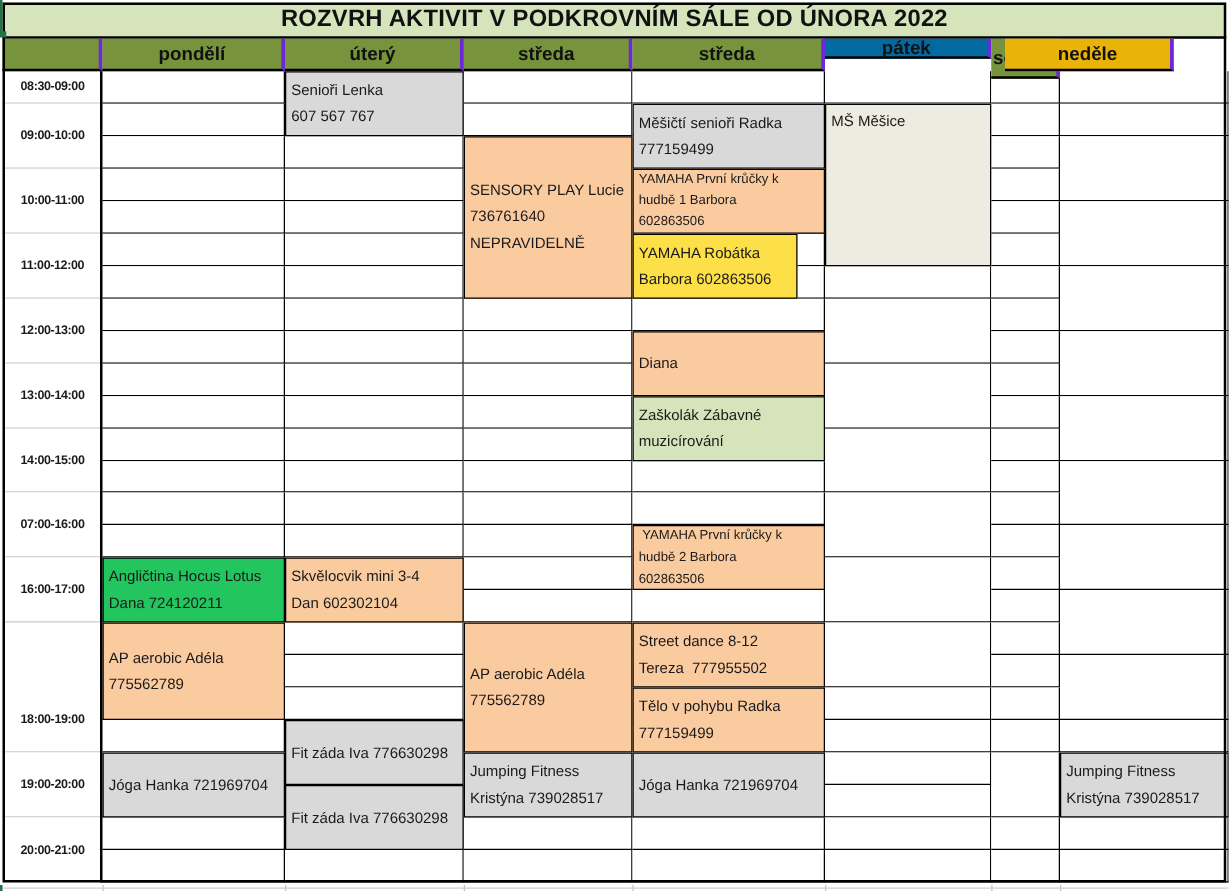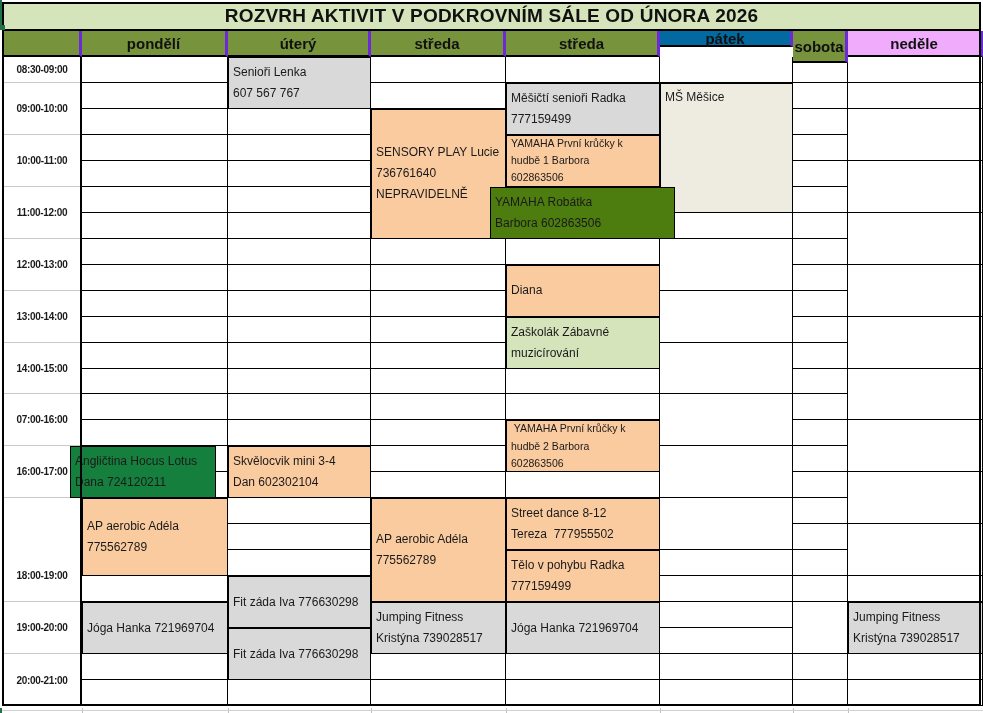--- a/index.html
+++ b/index.html
@@ -44,37 +44,37 @@
   #outer-border{border:2px solid #000;z-index:6;pointer-events:none;background:transparent;}
   #bold-vline{background:#000;z-index:4;}
   .artifact{z-index:7;}
   .ghost-line{z-index:0;}
 </style>
 </head>
 <body>
 
 <div id="canvas">
 
-  <div id="title-cell" class="abs" style="left: 2px; top: 2px; width: 979px; height: 29px; background: rgb(214, 228, 188);">ROZVRH AKTIVIT V PODKROVNÍM SÁLE OD ÚNORA 2026</div>
+  <div id="title-cell" class="abs" style="left: 2px; top: 2px; width: 979px; height: 29px; background: rgb(214, 228, 188);">ROZVRH AKTIVIT V PODKROVNÍM SÁLE OD ÚNORA 2022</div>
 
   <div id="outer-border" class="abs" style="left:2px;top:2px;width:979px;height:704px;"></div>
 
   <div id="bold-vline" class="abs" style="left:80px;top:57px;width:2px;height:649px;"></div>
 
   <div class="abs artifact" style="left: 0px; top: 0px; width: 2px; height: 27px; background: rgb(33, 115, 70);"></div>
   <div class="abs artifact" style="left: 0px; top: 25px; width: 5px; height: 5px; background: rgb(33, 115, 70);"></div>
   <div class="abs artifact" style="left: 0px; top: 708px; width: 2px; height: 5px; background: rgb(33, 115, 70);"></div>
 <div class="abs day-header" style="left: 2px; top: 31px; width: 80px; height: 26px; background: rgb(119, 147, 60);"></div>
     <div class="abs day-header" style="left: 82px; top: 31px; width: 146px; height: 26px; background: rgb(119, 147, 60);">pondělí</div>
     <div class="abs day-header" style="left: 371px; top: 31px; width: 135px; height: 26px; background: rgb(119, 147, 60);">středa</div>
     <div class="abs day-header" style="left: 228px; top: 31px; width: 143px; height: 26px; background: rgb(119, 147, 60);">úterý</div>
     <div class="abs day-header" style="left: 506px; top: 31px; width: 154px; height: 26px; background: rgb(119, 147, 60);">středa</div>
     <div class="abs day-header" style="left: 660px; top: 31px; width: 133px; height: 16px; background: #0369a1;">pátek</div>
     <div class="abs day-header" style="left: 793px; top: 31px; width: 55px; height: 32px; background: rgb(119, 147, 60);">sobota</div>
-    <div class="abs day-header" style="left: 848px; top: 31px; width: 135px; height: 26px; background: #f0abfc;">neděle</div>
+    <div class="abs day-header" style="left: 804px; top: 31px; width: 135px; height: 26px; background: #eab308;">neděle</div>
     <div class="abs time-cell" style="left: 2px; top: 57px; width: 80px; height: 25.96px;">08:30-09:00</div>
     <div class="abs time-cell" style="left: 2px; top: 82.96px; width: 80px; height: 51.92px;">09:00-10:00</div>
     <div class="abs time-cell" style="left: 2px; top: 134.88px; width: 80px; height: 51.92px;">10:00-11:00</div>
     <div class="abs time-cell" style="left: 2px; top: 186.8px; width: 80px; height: 51.92px;">11:00-12:00</div>
     <div class="abs time-cell" style="left: 2px; top: 238.72px; width: 80px; height: 51.92px;">12:00-13:00</div>
     <div class="abs time-cell" style="left: 2px; top: 290.64px; width: 80px; height: 51.92px;">13:00-14:00</div>
     <div class="abs time-cell" style="left: 2px; top: 342.56px; width: 80px; height: 51.92px;">14:00-15:00</div>
     <div class="abs time-cell" style="left: 2px; top: 394.48px; width: 80px; height: 51.92px;">07:00-16:00</div>
     <div class="abs time-cell" style="left: 2px; top: 446.4px; width: 80px; height: 51.92px;">16:00-17:00</div>
     <div class="abs time-cell" style="left: 2px; top: 550.24px; width: 80px; height: 51.92px;">18:00-19:00</div>
@@ -253,37 +253,37 @@
     <div class="abs activity" style="left: 371px; top: 108.92px; width: 135px; height: 129.8px; background: rgb(251, 203, 160);">
       <div class="line">SENSORY PLAY Lucie</div>
       <div class="line">736761640</div>
       <div class="line">NEPRAVIDELNĚ</div>
     </div>
     <div class="abs activity small" style="left: 506px; top: 134.88px; width: 154px; height: 51.92px; background: rgb(251, 203, 160);">
       <div class="line">YAMAHA První krůčky k</div>
       <div class="line">hudbě 1 Barbora</div>
       <div class="line">602863506</div>
     </div>
-    <div class="abs activity" style="left: 490px; top: 186.8px; width: 185px; height: 51.92px; background: #4d7c0f;">
+    <div class="abs activity" style="left: 506px; top: 186.8px; width: 132px; height: 51.92px; background: #fde047;">
       <div class="line">YAMAHA Robátka</div>
       <div class="line">Barbora 602863506</div>
     </div>
     <div class="abs activity" style="left: 506px; top: 264.68px; width: 154px; height: 51.92px; background: rgb(251, 203, 160);">
       <div class="line">Diana</div>
     </div>
     <div class="abs activity" style="left: 506px; top: 316.6px; width: 154px; height: 51.92px; background: rgb(214, 228, 188);">
       <div class="line">Zaškolák Zábavné</div>
       <div class="line">muzicírování</div>
     </div>
     <div class="abs activity small" style="left: 506px; top: 420.44px; width: 154px; height: 51.92px; background: rgb(251, 203, 160);">
       <div class="line"> YAMAHA První krůčky k</div>
       <div class="line">hudbě 2 Barbora</div>
       <div class="line">602863506</div>
     </div>
-    <div class="abs activity" style="left: 70px; top: 446.4px; width: 146px; height: 51.92px; background: #15803d;">
+    <div class="abs activity" style="left: 82px; top: 446.4px; width: 146px; height: 51.92px; background: #22c55e;">
       <div class="line">Angličtina Hocus Lotus</div>
       <div class="line">Dana 724120211</div>
     </div>
     <div class="abs activity" style="left: 228px; top: 446.4px; width: 143px; height: 51.92px; background: rgb(251, 203, 160);">
       <div class="line">Skvělocvik mini 3-4</div>
       <div class="line">Dan 602302104</div>
     </div>
     <div class="abs activity" style="left: 82px; top: 498.32px; width: 146px; height: 77.88px; background: rgb(251, 203, 160);">
       <div class="line">AP aerobic Adéla</div>
       <div class="line">775562789</div>

